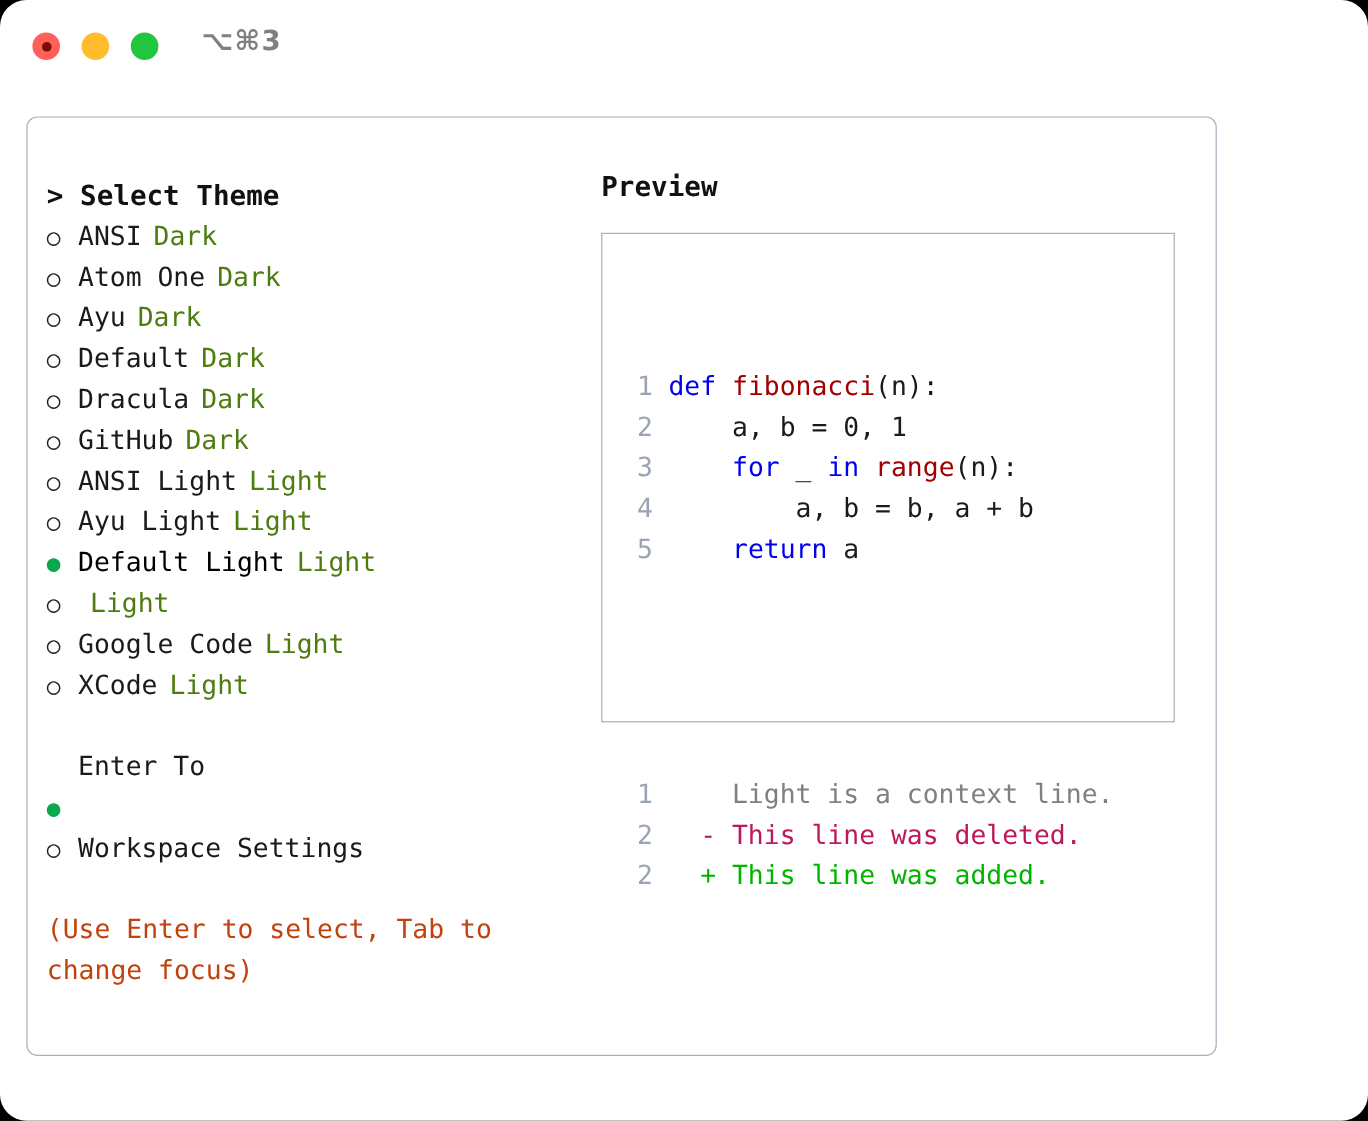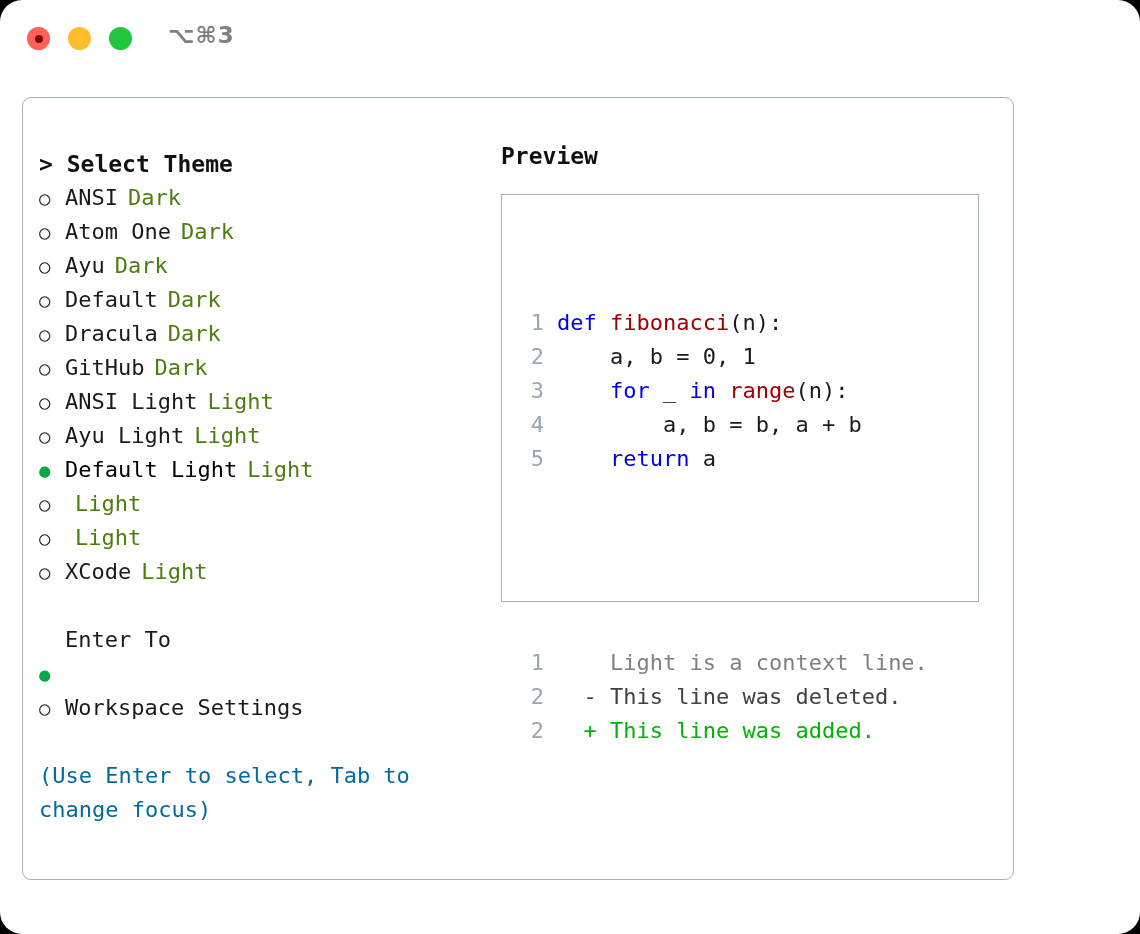--- a/index.html
+++ b/index.html
@@ -129,21 +129,21 @@
     font-size: 22px;
     color: #1a1a1a;
     line-height: 34px;
     padding-left: 26px;
     white-space: pre;
   }
 
   .hint {
     margin-top: 34px;
     font-size: 22px;
-    color: #0369a1;
+    color: #c2410c;
     line-height: 34px;
     width: 400px;
     white-space: pre-wrap;
   }
 
   
   .right-col {
     position: absolute;
     left: 478px;
     top: 41px;
@@ -181,21 +181,21 @@
     text-align: right;
     margin-right: 13px;
   }
   .tok-kw   { color: #0000ee; }
   .tok-fn   { color: #a00000; }
   .tok-plain{ color: #1a1a1a; }
 
   .code-gap { height: 34px; }
 
   .d-ctx { color: #808080; }
-  .d-del { color: #404040; }
+  .d-del { color: #be185d; }
   .d-add { color: #00b400; }
 </style>
 </head>
 <body>
 
 <div class="window">
 
   <div class="titlebar">
     <div class="lights">
       <span class="light light-red"></span>
@@ -215,21 +215,21 @@
           <div class="opt-row"><span class="marker">○</span><span class="opt-label">ANSI</span><span class="opt-tag">Dark</span></div>
           <div class="opt-row"><span class="marker">○</span><span class="opt-label">Atom One</span><span class="opt-tag">Dark</span></div>
           <div class="opt-row"><span class="marker">○</span><span class="opt-label">Ayu</span><span class="opt-tag">Dark</span></div>
           <div class="opt-row"><span class="marker">○</span><span class="opt-label">Default</span><span class="opt-tag">Dark</span></div>
           <div class="opt-row"><span class="marker">○</span><span class="opt-label">Dracula</span><span class="opt-tag">Dark</span></div>
           <div class="opt-row"><span class="marker">○</span><span class="opt-label">GitHub</span><span class="opt-tag">Dark</span></div>
           <div class="opt-row"><span class="marker">○</span><span class="opt-label">ANSI Light</span><span class="opt-tag">Light</span></div>
           <div class="opt-row"><span class="marker">○</span><span class="opt-label">Ayu Light</span><span class="opt-tag">Light</span></div>
           <div class="opt-row selected"><span class="marker on">●</span><span class="opt-label">Default Light</span><span class="opt-tag">Light</span></div>
           <div class="opt-row"><span class="marker">○</span><span class="opt-tag">Light</span></div>
-          <div class="opt-row"><span class="marker">○</span><span class="opt-tag">Light</span></div>
+          <div class="opt-row"><span class="marker">○</span><span class="opt-label">Google Code</span><span class="opt-tag">Light</span></div>
           <div class="opt-row"><span class="marker">○</span><span class="opt-label">XCode</span><span class="opt-tag">Light</span></div>
         </div>
 
       <div class="subsection">
         <div class="subsection-title">Enter To</div>
         <div id="apply-list">
             <div class="opt-row selected"><span class="marker on">●</span></div>
             <div class="opt-row"><span class="marker">○</span><span class="opt-label">Workspace Settings</span></div>
           </div>
       </div>

